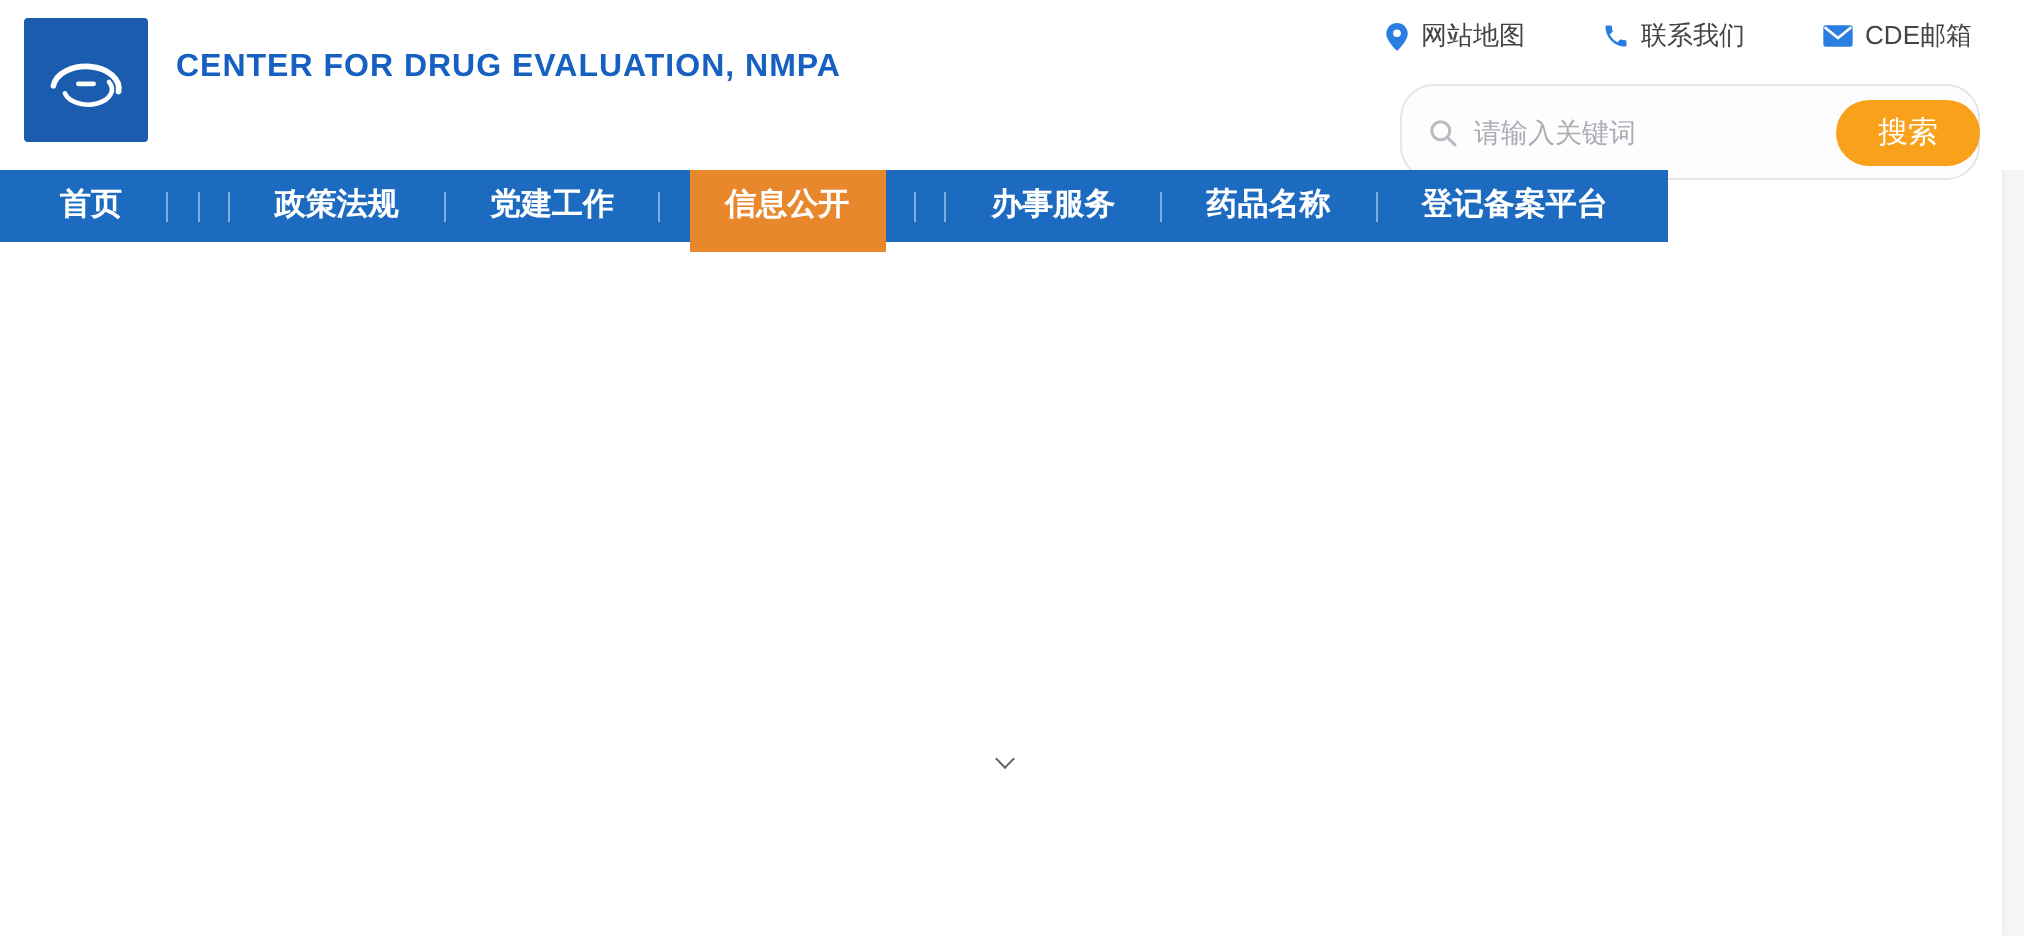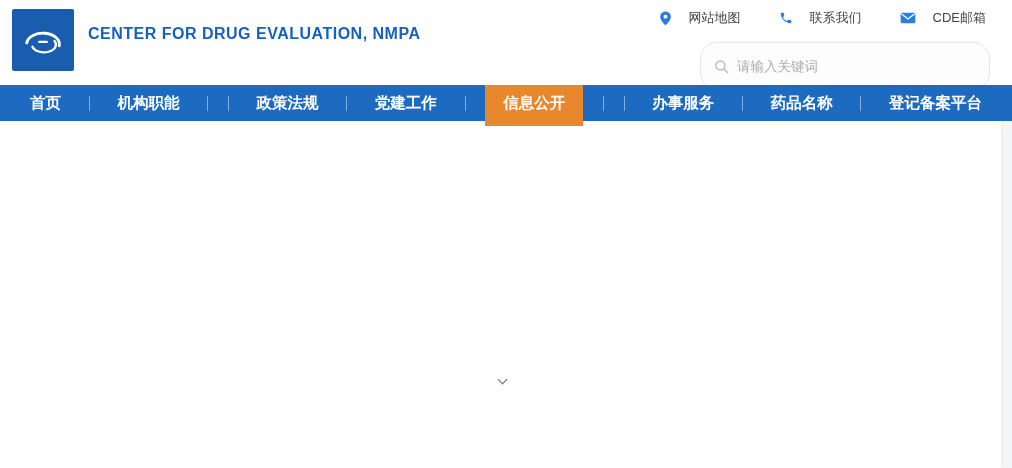--- a/index.html
+++ b/index.html
@@ -7,29 +7,29 @@
   .viewport { position:relative; width:1012px; height:468px; background:#f3f5f7; overflow:hidden; }
   .page { position:absolute; left:0; top:0; width:1001px; height:468px; background:#fff; box-shadow:0 0 4px rgba(0,0,0,.06); }
 
   
   .header { position:relative; width:1012px; height:85px; background:#fff; }
   .logo { position:absolute; left:12px; top:9px; width:62px; height:62px; background:#1a5cad; border-radius:2px; display:flex; align-items:center; justify-content:center; }
   .titles { position:absolute; left:88px; top:10px; }
   .title-cn { font-size:30px; font-weight:bold; color:#0e0e0e; letter-spacing:1px; line-height:38px; }
   .title-en { font-size:16px; font-weight:bold; color:#1560c0; letter-spacing:.5px; margin-top:15px; }
   .top-links { position:absolute; right:26px; top:9px; display:flex; gap:38px; }
-  .top-link { display:flex; align-items:center; gap:17px; font-size:13px; color:#444; cursor:pointer; }
+  .top-link { display:flex; align-items:center; gap:6px; font-size:13px; color:#444; cursor:pointer; }
   .search-bar { position:absolute; left:700px; top:42px; width:290px; height:48px; border:1px solid #e3e5e8; border-radius:17px; background:#fdfdfe; display:flex; align-items:center;justify-content:space-between; }
   .search-bar .mag { margin:0 8px 0 13px; display:flex; }
   .search-input { border:none; outline:none; background:transparent; flex:1; font-size:13.5px; color:#333; min-width:0; }
   .search-input::placeholder { color:#a9adb4; }
   .search-btn { width:72px; height:33px; margin-right:-1px; border:none; border-radius:17px; background:#f9a11b; color:#fff; font-size:15px; cursor:pointer; font-family:inherit; }
 
   
-  .nav { position:relative; width:1012px; height:36px; background:#1c6bc0; display:flex; align-items:center; justify-content:space-between; padding:0 22px; z-index:5; }
+  .nav { position:relative; width:834px; height:36px; background:#1c6bc0; display:flex; align-items:center; justify-content:space-between; padding:0 22px; z-index:5; }
   .nav-item { color:#fff; font-size:15.5px; font-weight:bold; line-height:36px; padding:0 8px; cursor:pointer; white-space:nowrap; }
   .nav-item.active { background:#e8872b; height:41px; line-height:36px; padding:0 18px; margin-bottom:-5px; }
   .nav-sep { width:1px; height:15px; background:rgba(255,255,255,.45); }
 
   
   .main { display:flex; width:1001px; height:340px; margin-top:7px; background:#fff; }
   .sidebar { margin-left:5px; width:160px; min-height:340px; background:#eef0f3; padding-top:6px; }
   .sidebar-title { font-size:22px; font-weight:bold; color:#1766c8; padding:12px 0 14px 22px; }
   .sidebar-item { height:39px; line-height:39px; padding-left:22px; font-size:14px; color:#333; cursor:pointer; white-space:nowrap; }
   .sidebar-item.active { background:#2a7dd2; color:#fff; }
@@ -101,27 +101,27 @@
     </div>
 
     <div class="search-bar">
       <span class="mag">
         <svg width="15" height="15" viewBox="0 0 20 20">
           <circle cx="8.5" cy="8.5" r="6" fill="none" stroke="#b7bbc2" stroke-width="2"></circle>
           <line x1="13" y1="13" x2="18" y2="18" stroke="#b7bbc2" stroke-width="2" stroke-linecap="round"></line>
         </svg>
       </span>
       <input class="search-input" type="text" placeholder="请输入关键词" style="">
+      <button class="search-btn">搜索</button>
     </div>
   </div>
 
   <div class="nav">
     <div class="nav-item">首页</div>
     <div class="nav-sep"></div>
-    <div class="nav-item">机构职能</div>
     <div class="nav-sep"></div>
     <div class="nav-sep"></div>
     <div class="nav-item">政策法规</div>
     <div class="nav-sep"></div>
     <div class="nav-item">党建工作</div>
     <div class="nav-sep"></div>
     <div class="nav-item active">信息公开</div>
     <div class="nav-sep"></div>
     <div class="nav-sep"></div>
     <div class="nav-item">办事服务</div>

